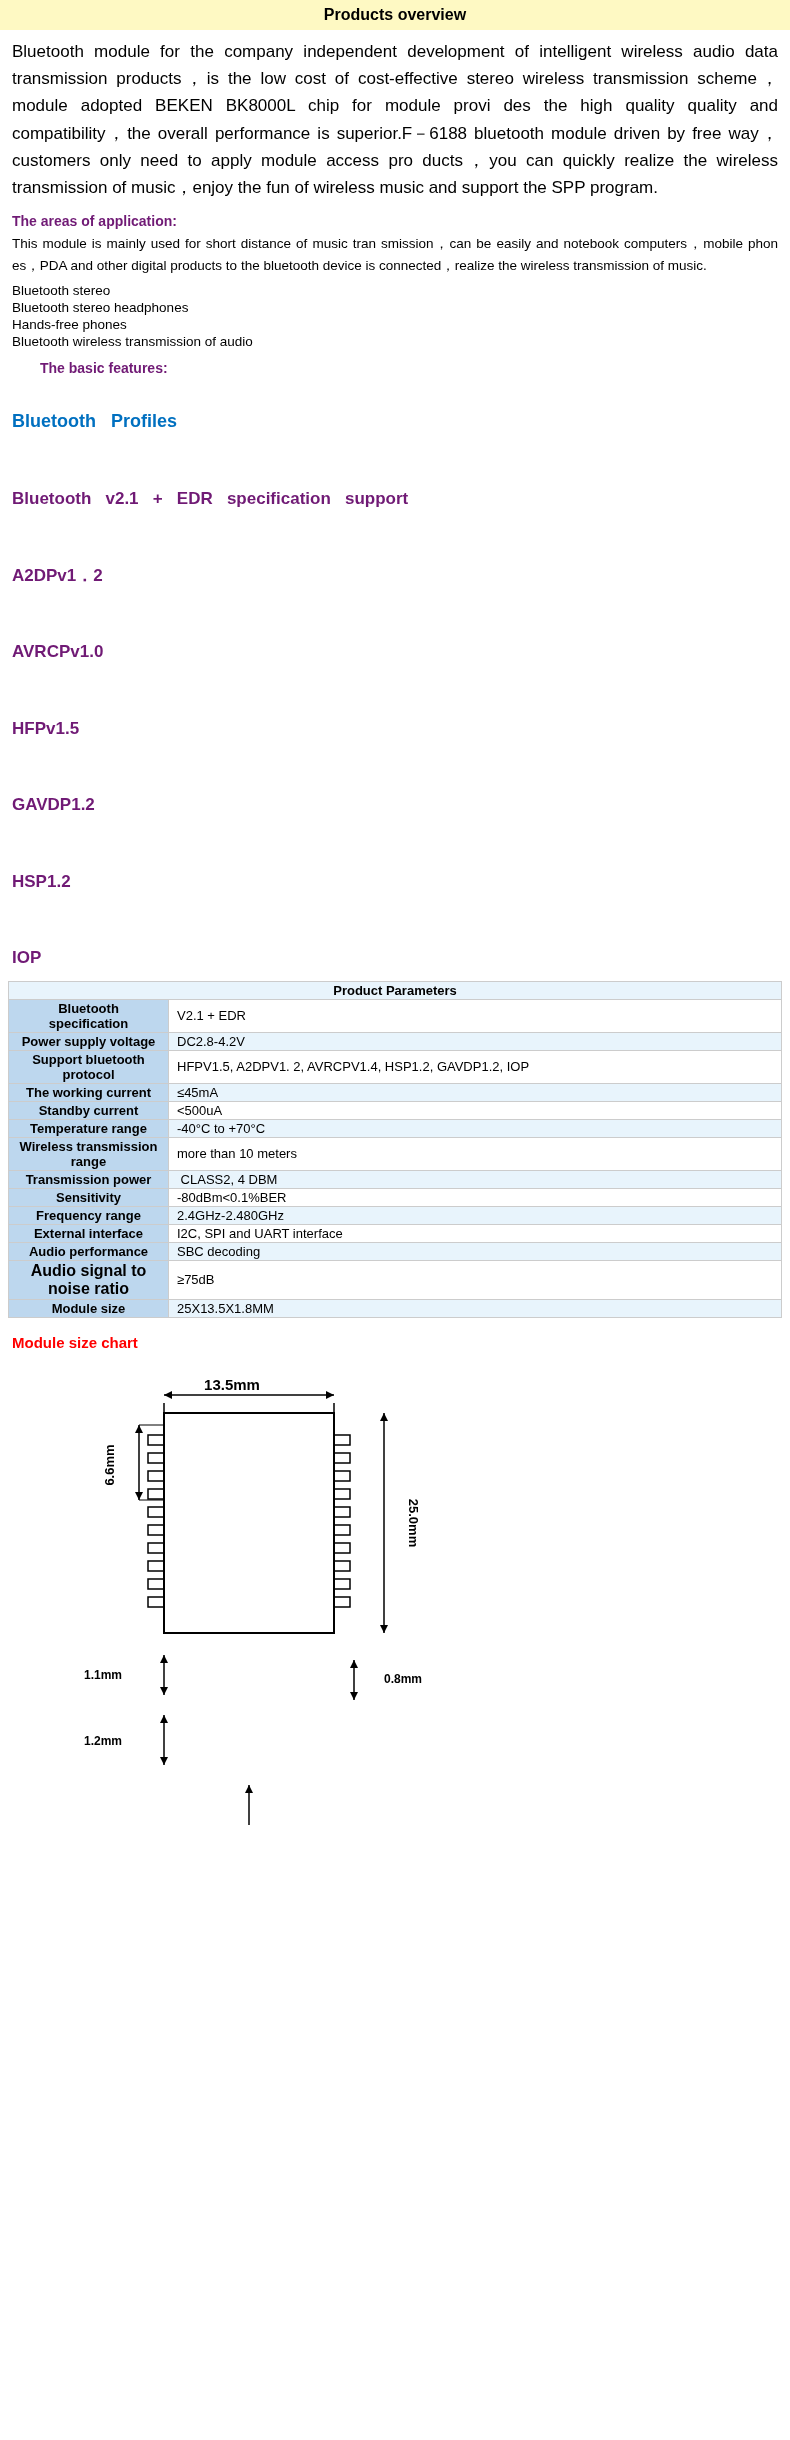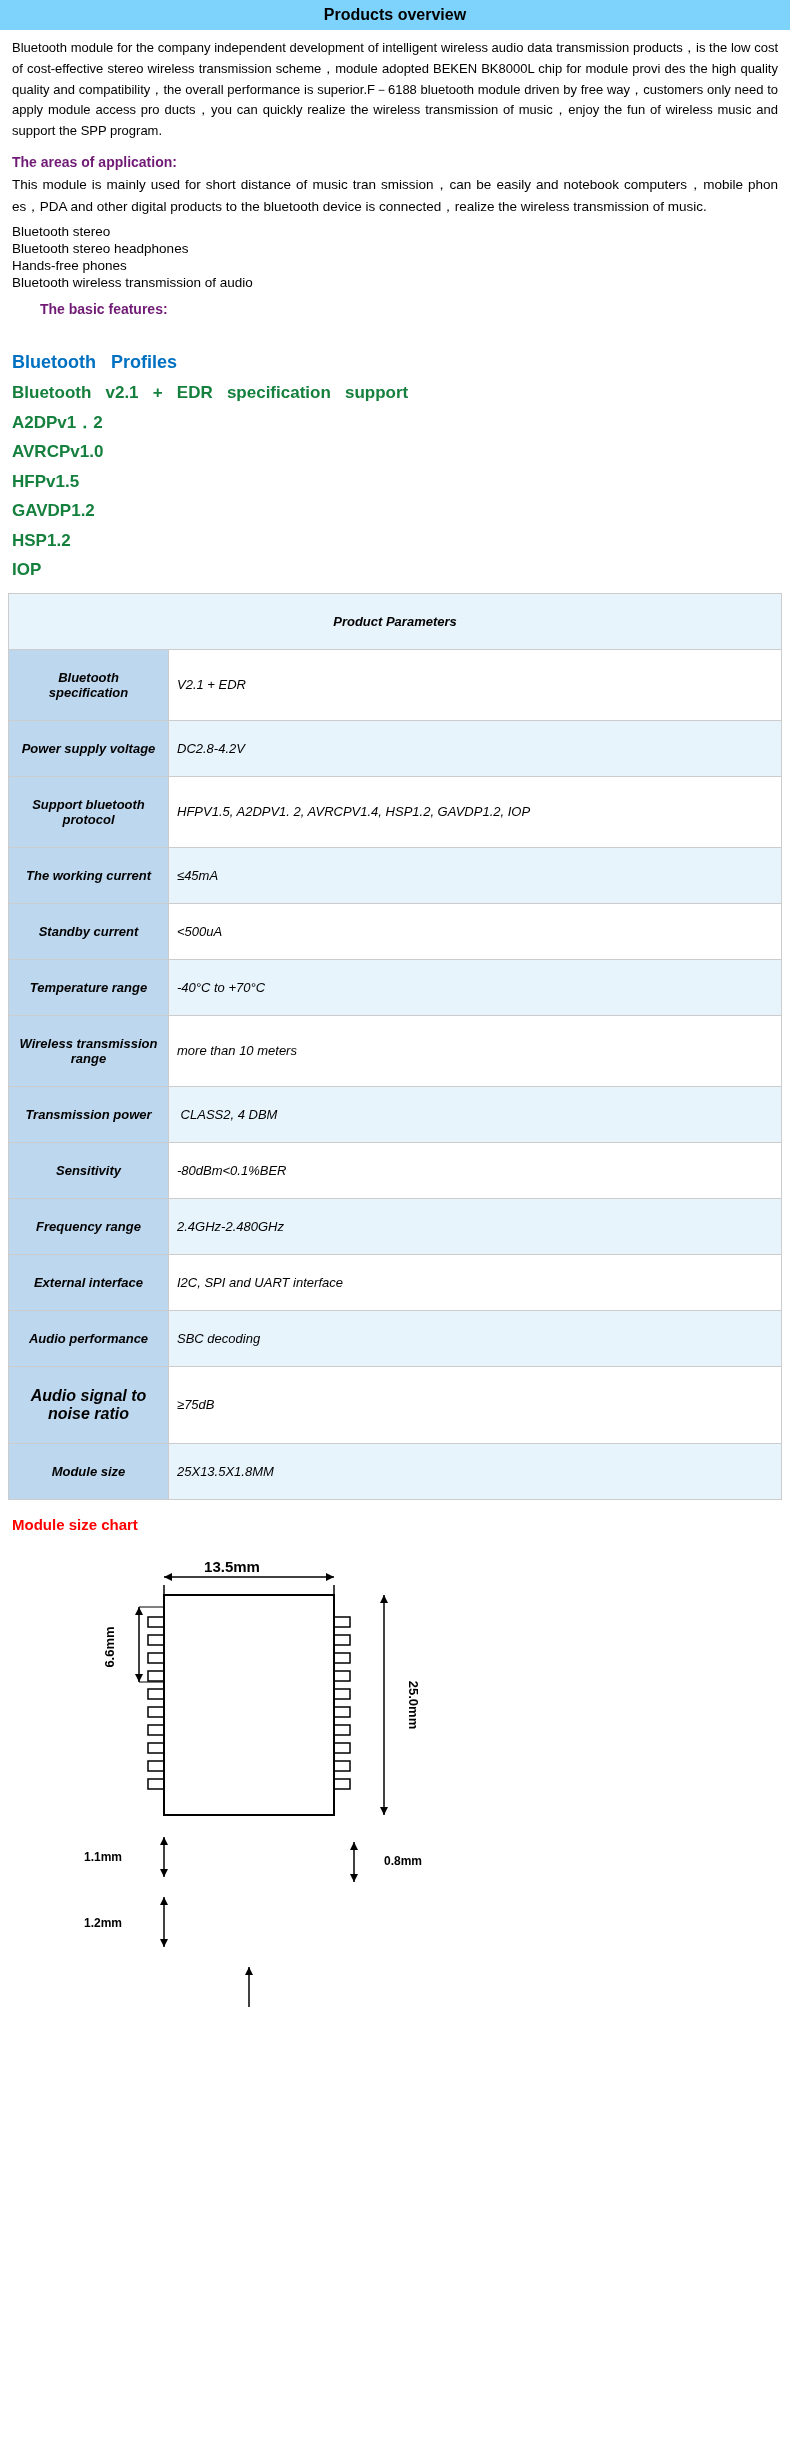--- a/index.html
+++ b/index.html
@@ -5,31 +5,31 @@
     * { margin: 0; padding: 0; box-sizing: border-box; }
     body {
       width: 790px;
       font-family: Arial, sans-serif;
       font-size: 14px;
       background: #fff;
       color: #000;
     }
 
     .products-overview-header {
-      background: #7dd3fc;
+      background: #fef9c3;
       text-align: center;
       padding: 6px 10px;
       font-weight: bold;
       font-size: 16px;
       color: #000;
     }
 
     .intro-text {
       padding: 8px 12px;
-      font-size: 13px;
+      font-size: 17px;
       line-height: 1.6;
       text-align: justify;
     }
 
     .section-title-red {
       color: #701a75;
       font-weight: bold;
       font-size: 14px;
       padding: 4px 12px 2px 12px;
     }
@@ -49,25 +49,26 @@
     .blue-feature {
       color: #0070C0;
       font-size: 18px;
       font-weight: bold;
       padding: 2px 12px;
       line-height: 1.5;
       margin-top: 28px;
     }
 
     .blue-feature-medium {
-      color: #15803d;
+      color: #701a75;
       font-size: 17px;
       font-weight: bold;
       padding: 2px 12px;
       line-height: 1.5;
+      margin-top: 47px;
     }
 
     
     .params-table {
       width: calc(100% - 16px);
       margin: 8px 8px;
       border-collapse: collapse;
       border: 1px solid #ccc;
     }
 
@@ -81,25 +82,24 @@
     }
 
     .params-table tr:nth-child(odd) td {
       background: #E8F4FC;
     }
     .params-table tr:nth-child(even) td {
       background: #fff;
     }
 
     .params-table td {
-      padding: 20px 8px;
+      padding: 1px 8px;
       border: 1px solid #ccc;
       font-size: 13px;
       vertical-align: middle;
-      font-style: italic;
     }
 
     .param-label {
       font-weight: bold;
       text-align: center;
       width: 160px;
       background: #BDD7EE !important;
       font-size: 12.5px;
     }
 

